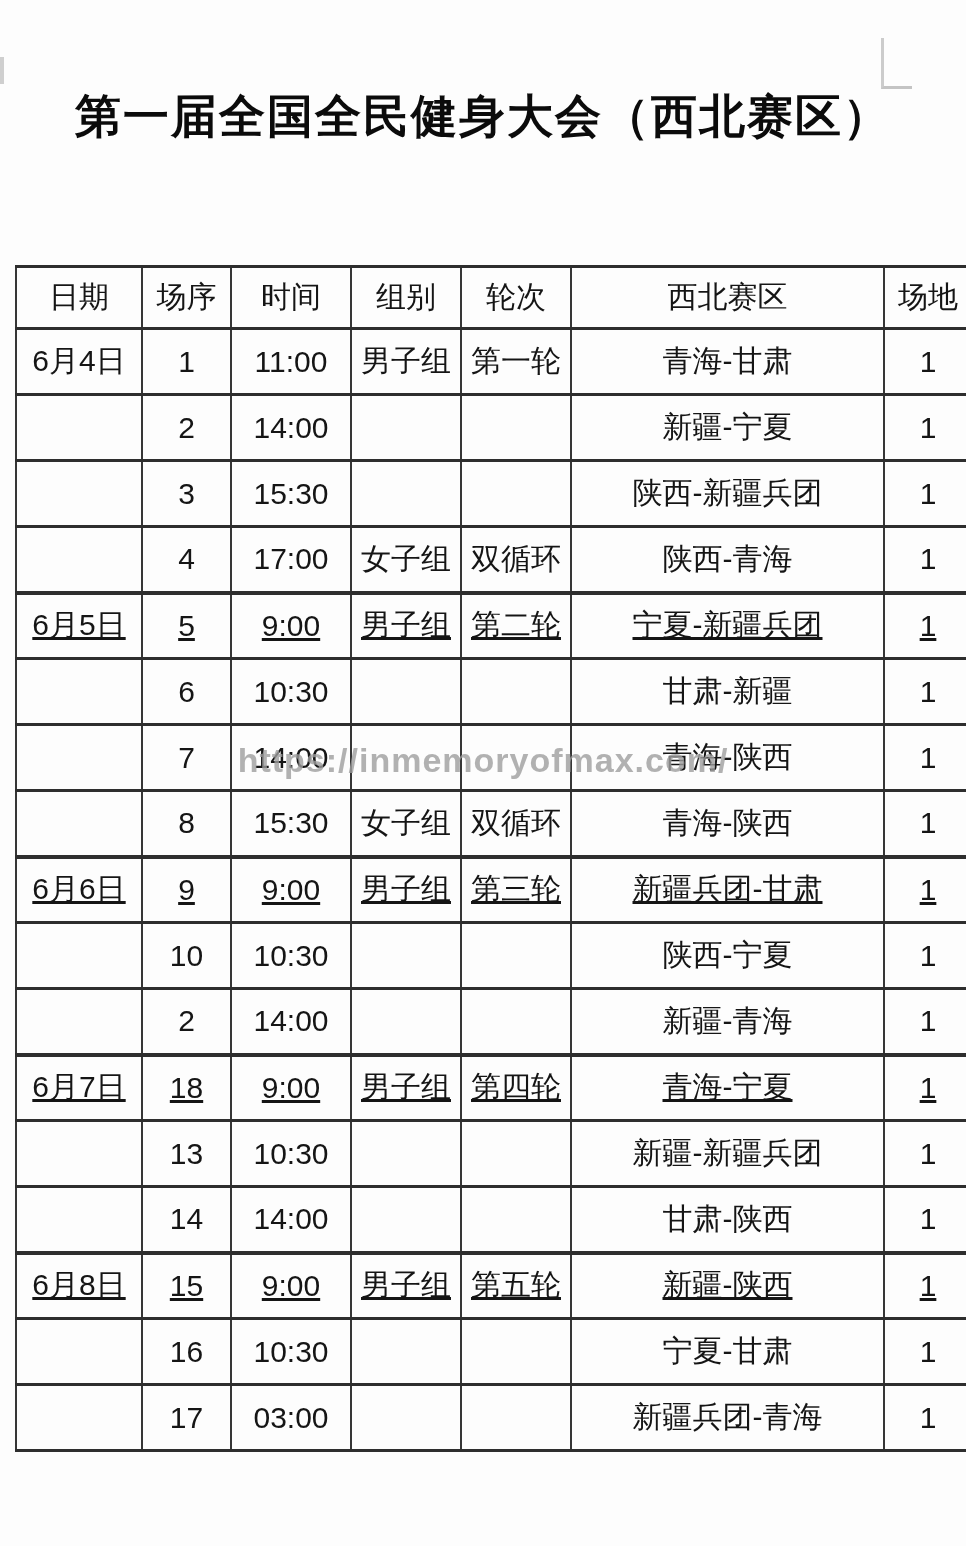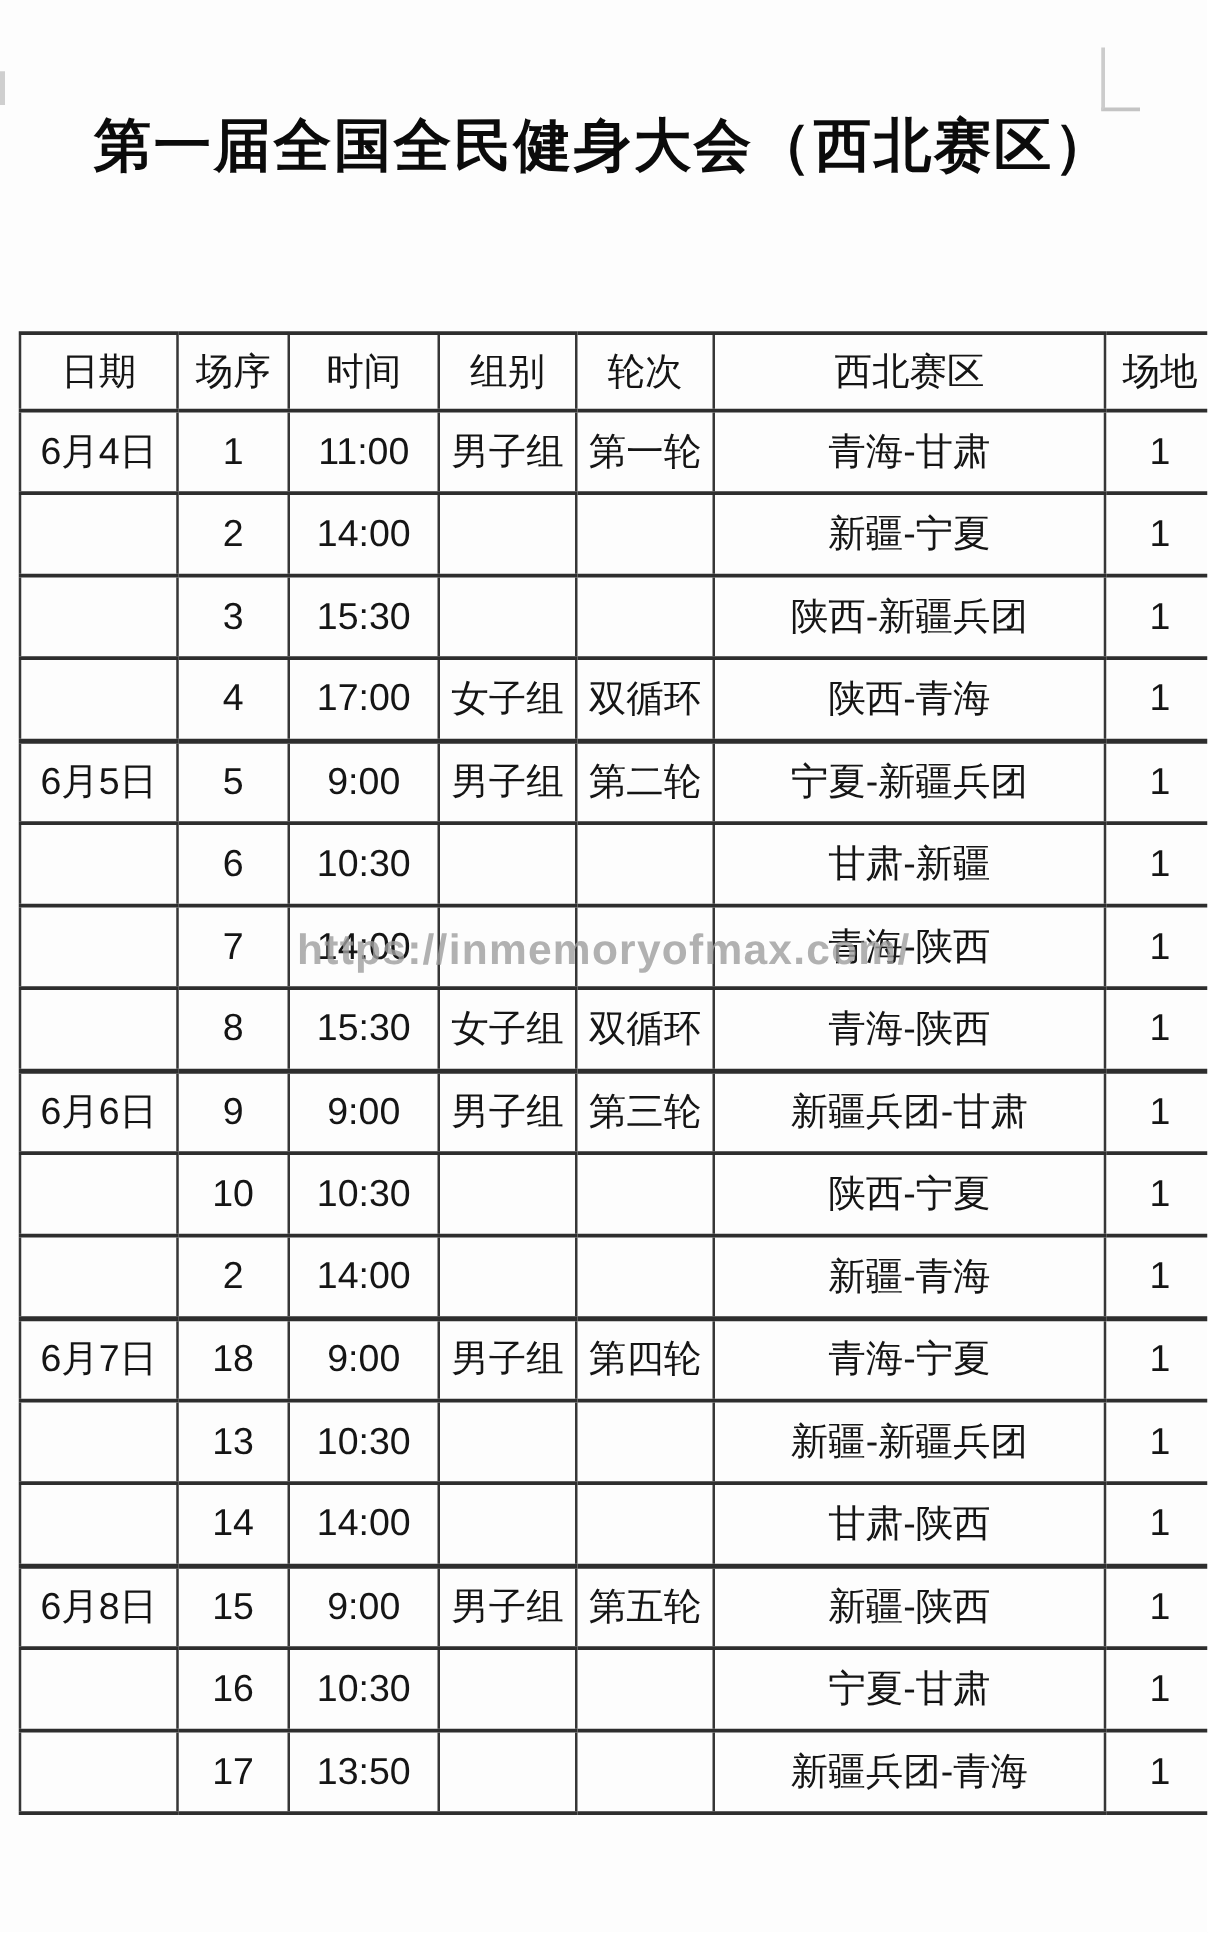--- a/index.html
+++ b/index.html
@@ -61,21 +61,21 @@
     font-size: 30px;
     font-weight: 400;
     white-space: nowrap;
     overflow: hidden;
   }
   table.schedule th {
     height: 62px;
     font-weight: 400;
   }
   table.schedule td { height: 66px; }
-  table.schedule tr.day-start td { border-top-width: 4px; }
+  table.schedule tr.day-start td { border-top-width: 4px; text-decoration: underline; }
   col.c-date  { width: 126px; }
   col.c-no    { width: 89px; }
   col.c-time  { width: 120px; }
   col.c-group { width: 110px; }
   col.c-round { width: 110px; }
   col.c-teams { width: 313px; }
   col.c-venue { width: 88px; }
   
   .watermark {
     position: absolute;
@@ -262,21 +262,21 @@
           <td>16</td>
           <td>10:30</td>
           <td></td>
           <td></td>
           <td>宁夏-甘肃</td>
           <td>1</td>
         </tr>
         <tr>
           <td></td>
           <td>17</td>
-          <td>13:50</td>
+          <td>03:00</td>
           <td></td>
           <td></td>
           <td>新疆兵团-青海</td>
           <td>1</td>
         </tr>
       </tbody>
   </table>
 
   <div class="watermark">https://inmemoryofmax.com/</div>
 

